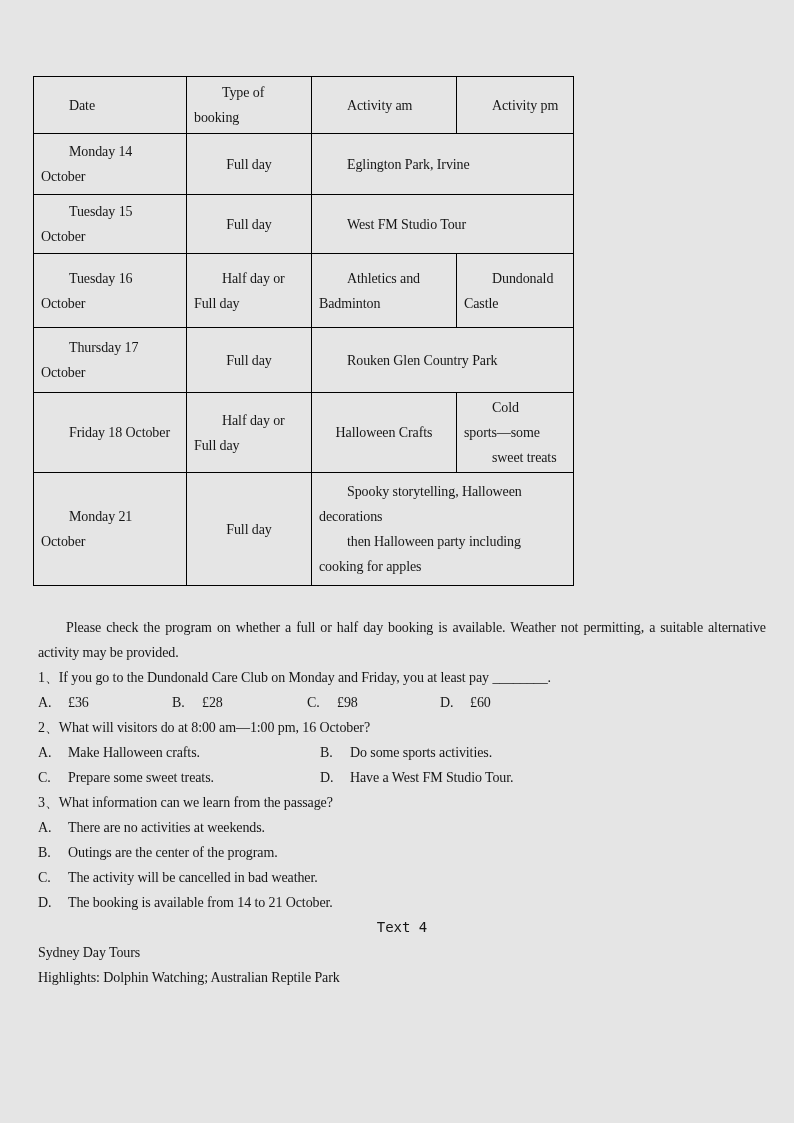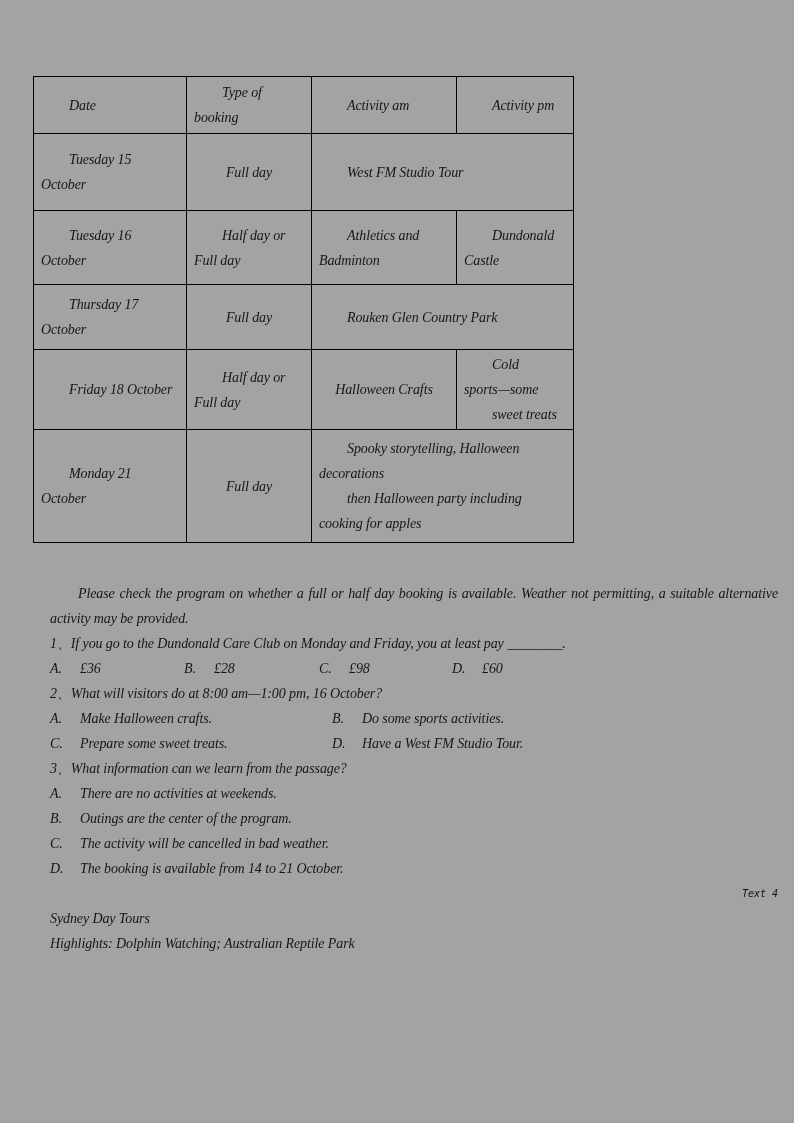--- a/index.html
+++ b/index.html
@@ -1,46 +1,45 @@
 <!DOCTYPE html>
 <html><head>
 <meta charset="utf-8">
 <style>
   html,body { margin:0; padding:0; background:#ffffff; }
   .page {
-    position:relative; width:794px; height:1123px; background:#a3a3a3;
+    position:relative; width:794px; height:1123px; background:#e5e5e5;
     font-family:"Liberation Serif","DejaVu Serif",serif;
     color:#161616; font-size:14px; letter-spacing:-0.1px;
     overflow:hidden;
-    font-style:italic;
   }
   
   table.schedule {
     position:absolute; left:33px; top:76px;
     border-collapse:collapse; table-layout:fixed; width:540px;
   }
   table.schedule td {
     border:1.5px solid #000; vertical-align:middle; padding:2px 7px;
     overflow:hidden;
   }
   .ln { line-height:25px; white-space:nowrap; }
   .ind { padding-left:28px; }
   .ctr { text-align:center; }
   
-  .doc { position:absolute; left:38px; top:581px; width:728px;margin-left:12px; }
+  .doc { position:absolute; left:38px; top:615px; width:728px; }
   .doc p { margin:0; line-height:25px; }
   .jus { text-align:justify; text-indent:28px; }
   .optrow { position:relative; height:25px; line-height:25px; }
   .opt { position:absolute; top:0; white-space:nowrap; }
   .opt .olabel, .optline .olabel { display:inline-block; width:30px; }
   .o-a4 { left:0; }   .o-b4 { left:134px; } .o-c4 { left:269px; } .o-d4 { left:402px; }
   .o-l2 { left:0; }   .o-r2 { left:282px; }
   .t4 {
-    text-align:right; font-family:"DejaVu Sans Mono","Liberation Mono",monospace;
-    font-size:10px; line-height:20px; letter-spacing:0;
+    text-align:center; font-family:"DejaVu Sans Mono","Liberation Mono",monospace;
+    font-size:14px; line-height:20px; letter-spacing:0;
   }
 </style>
 </head>
 <body>
 
 <div class="page">
 
   <table class="schedule">
     <colgroup>
       <col style="width:153px">
@@ -58,22 +57,34 @@
         <div class="ln">booking</div>
       </td>
       <td>
         <div class="ln ind">Activity am</div>
       </td>
       <td>
         <div class="ln ind">Activity pm</div>
       </td>
     </tr>
 
+    <tr style="height:61px">
+      <td>
+        <div class="ln ind">Monday 14</div>
+        <div class="ln">October</div>
+      </td>
+      <td>
+        <div class="ln ctr">Full day</div>
+      </td>
+      <td colspan="2">
+        <div class="ln ind">Eglington Park, Irvine</div>
+      </td>
+    </tr>
 
-    <tr style="height:77px">
+    <tr style="height:59px">
       <td>
         <div class="ln ind">Tuesday 15</div>
         <div class="ln">October</div>
       </td>
       <td>
         <div class="ln ctr">Full day</div>
       </td>
       <td colspan="2">
         <div class="ln ind">West FM Studio Tour</div>
       </td>

